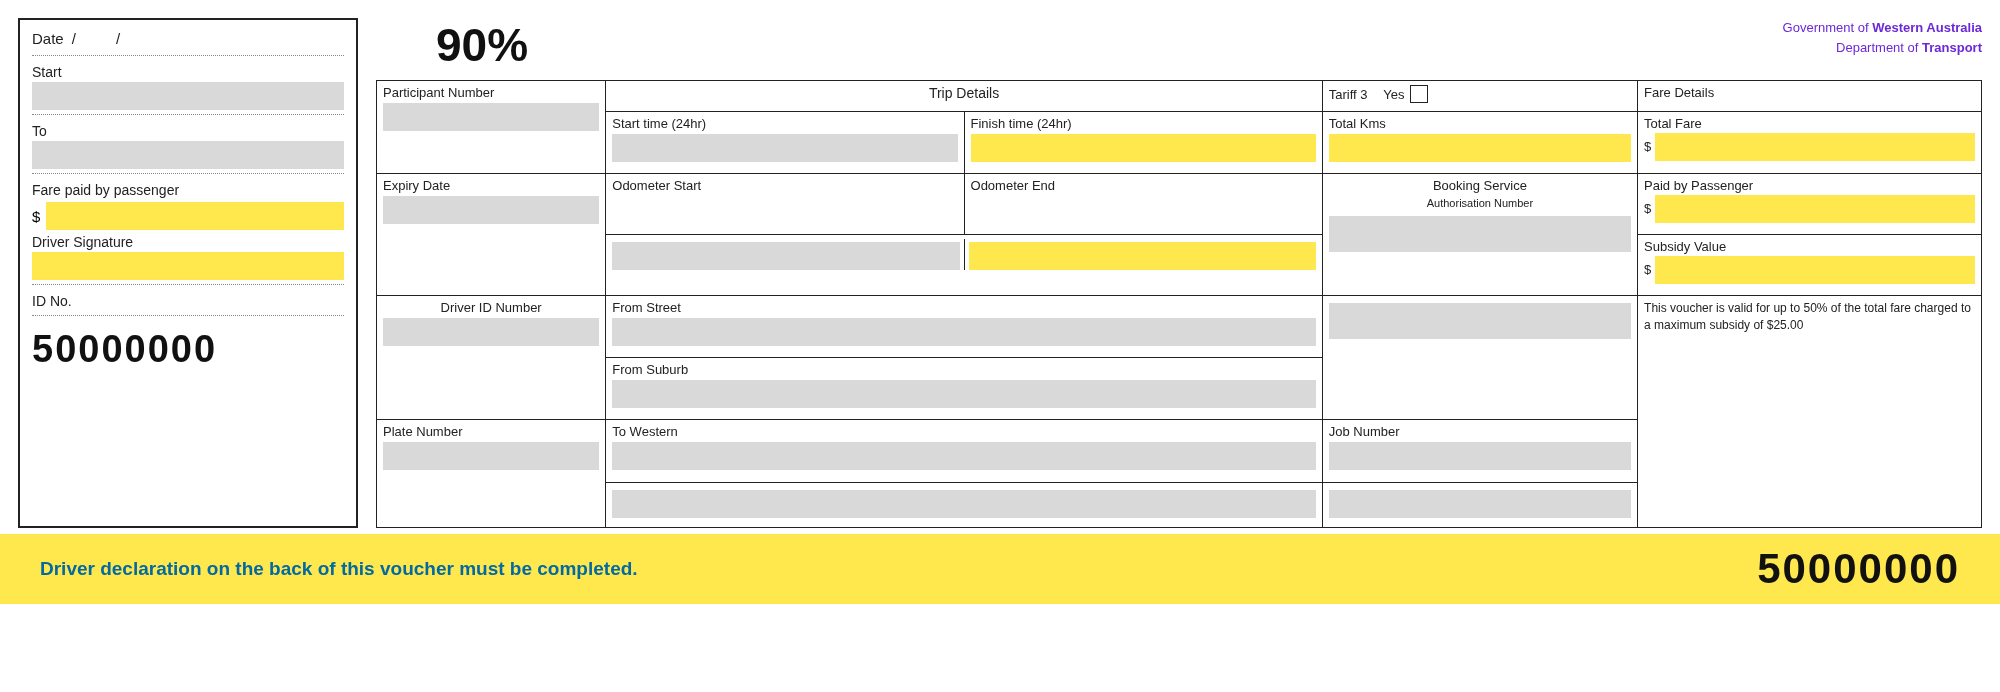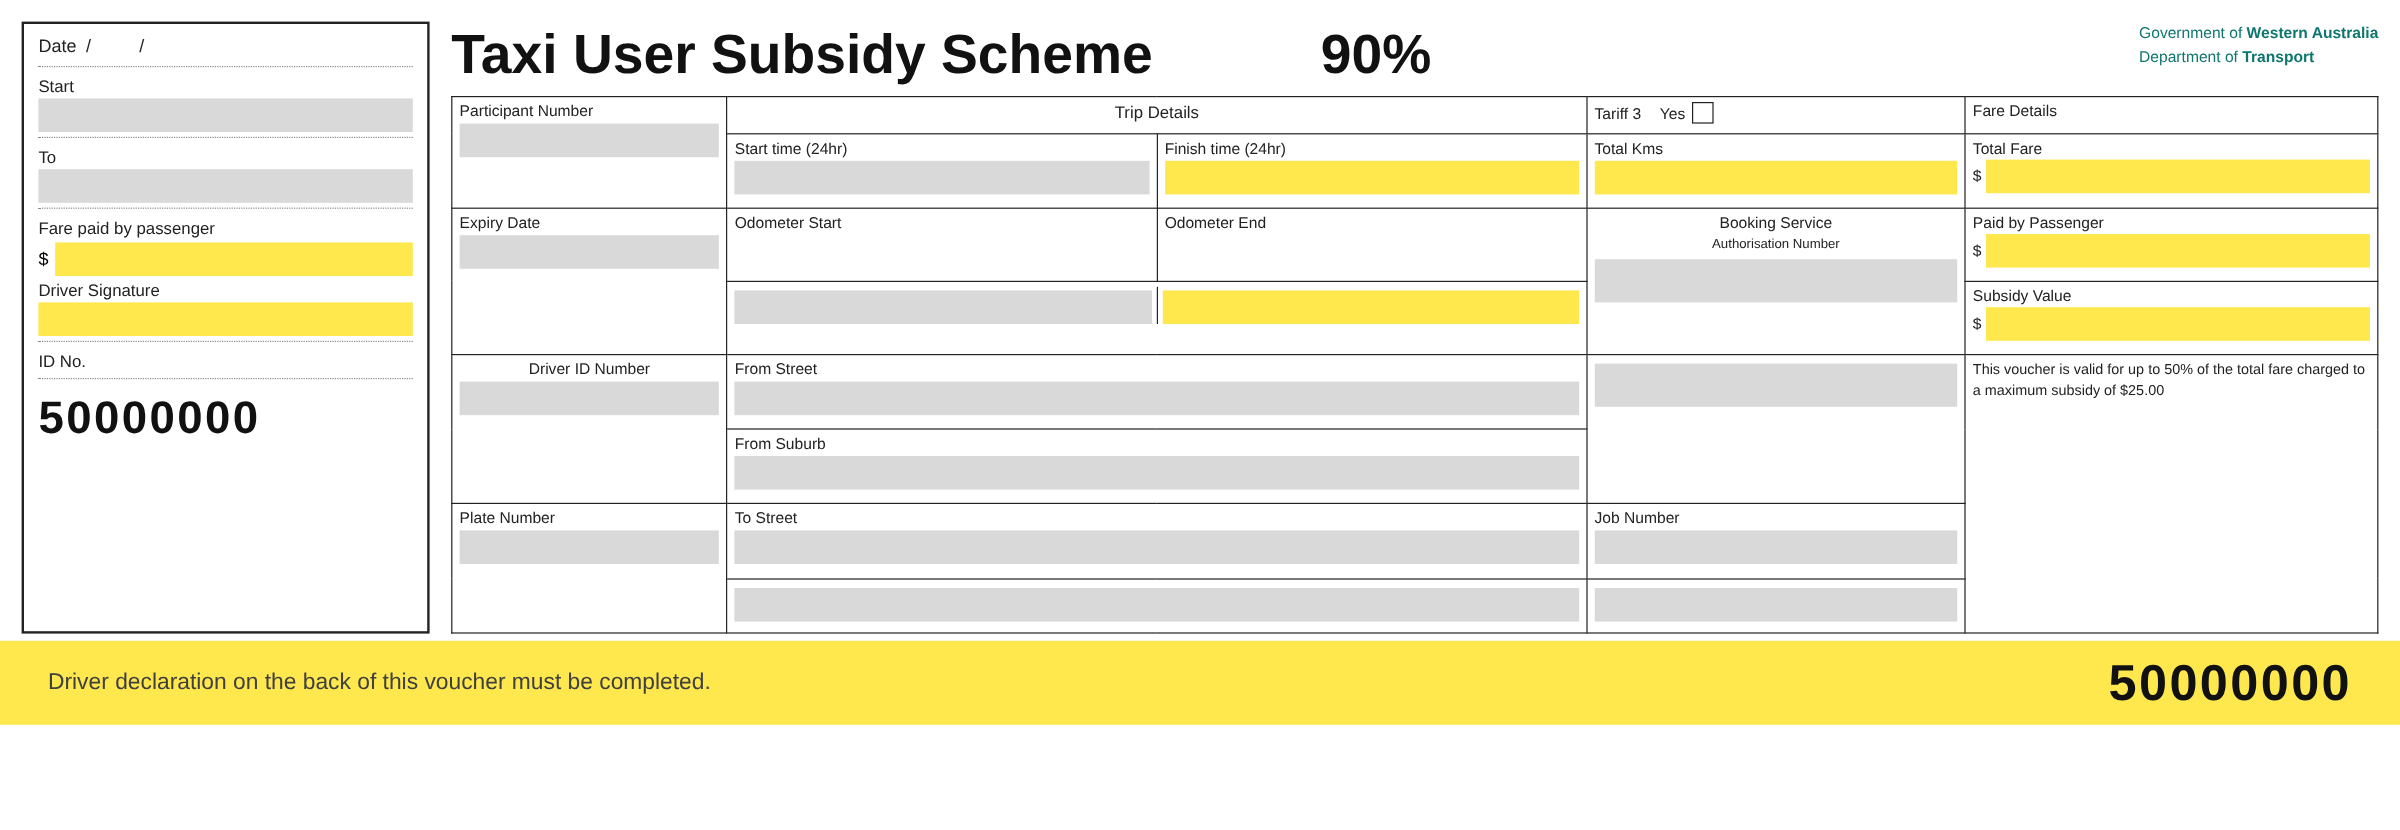--- a/index.html
+++ b/index.html
@@ -115,21 +115,22 @@
 
     .percent {
       font-size: 46px;
       font-weight: bold;
       color: #111;
       margin-left: 60px;
     }
 
     .govt-info {
       font-size: 13px;
-      color: #0f766e;
+      color: #6d28d9;
+      text-align: right;
       line-height: 1.5;
     }
     .govt-info strong { font-weight: bold; }
 
     
     .form-table {
       border: 1.5px solid #222;
       border-collapse: collapse;
       width: 100%;
       flex: 1;
@@ -216,22 +217,22 @@
       height: 70px;
       display: flex;
       align-items: center;
       justify-content: space-between;
       padding: 0 40px;
       margin-top: 6px;
     }
 
     .bottom-bar .declaration {
       font-size: 19px;
-      font-weight: normal;
-      color: #404040;
+      font-weight: bold;
+      color: #0369a1;
     }
 
     .bottom-bar .barcode-number {
       font-size: 42px;
       font-weight: bold;
       color: #111;
       letter-spacing: 2px;
     }
   </style>
 </head>
@@ -262,21 +263,20 @@
       <hr class="dotted-line">
       <div class="field-label">ID No.</div>
       <hr class="dotted-line">
       <div class="barcode-number">50000000</div>
     </div>
 
     <div class="right-area">
 
       <div class="header-row">
         <div style="display:flex; align-items:baseline; gap:80px;">
-          <span class="title">Taxi User Subsidy Scheme</span>
           <span class="percent">90%</span>
         </div>
         <div class="govt-info">
           <span>Government of </span><strong>Western Australia</strong><br>
           <span>Department of </span><strong>Transport</strong>
         </div>
       </div>
 
       <table class="form-table">
 
@@ -395,21 +395,21 @@
             <div class="cell-input"></div>
           </td>
         </tr>
 
         <tr>
           <td rowspan="2" style="vertical-align:top;">
             <div class="cell-label">Plate Number</div>
             <div class="cell-input"></div>
           </td>
           <td colspan="2" style="vertical-align:top;">
-            <div class="cell-label">To Street</div>
+            <div class="cell-label">To Western</div>
             <div class="cell-input"></div>
           </td>
           <td style="vertical-align:top;">
             <div class="cell-label">Job Number</div>
             <div class="cell-input"></div>
           </td>
         </tr>
 
         <tr>
           <td colspan="2" style="vertical-align:top;">

